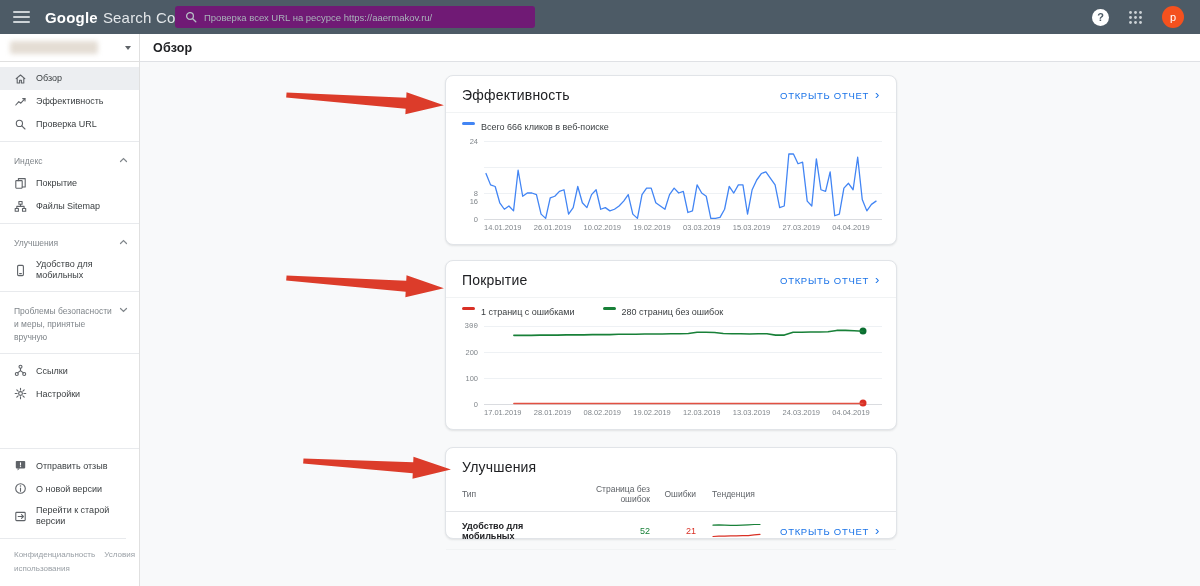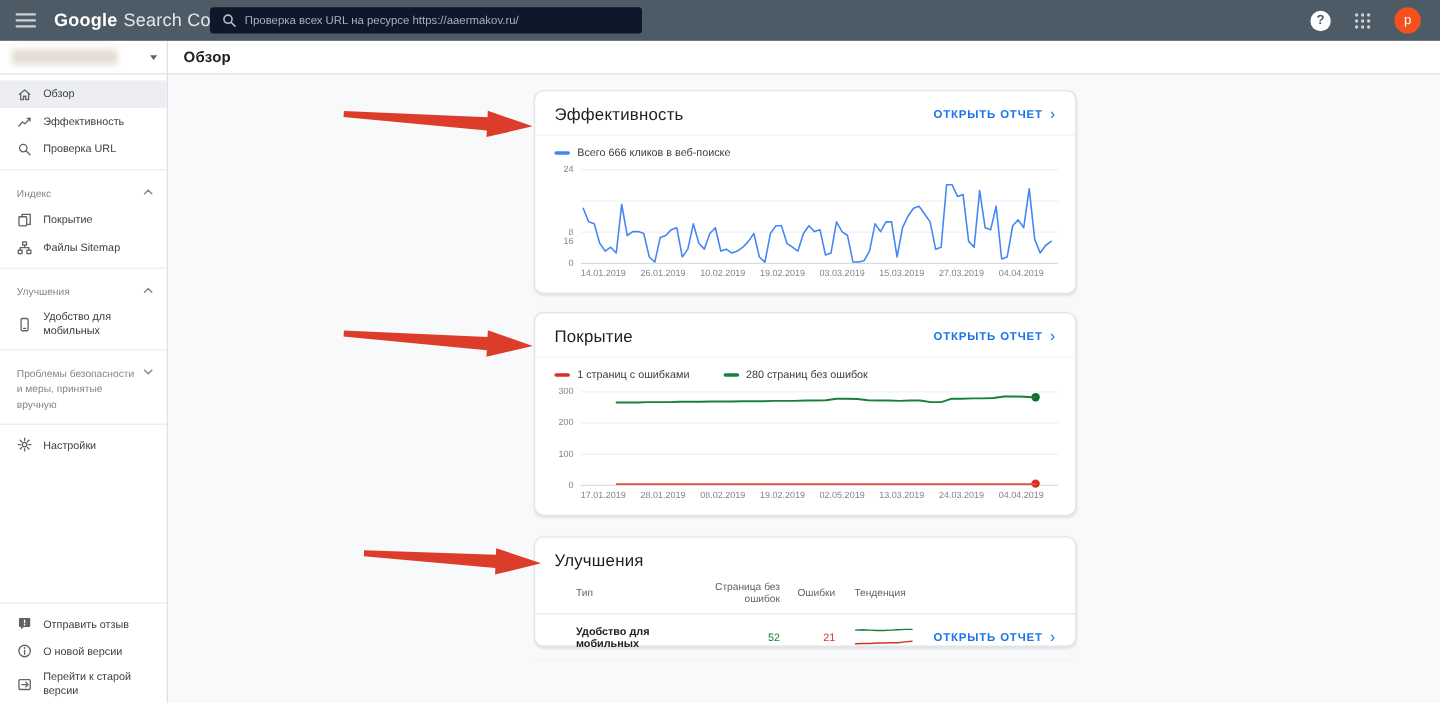--- a/index.html
+++ b/index.html
@@ -9,21 +9,21 @@
     font-family:"Liberation Sans","DejaVu Sans",sans-serif;
     background:#f8f9fa; color:#202124;
   }
   
   .app-header{position:absolute;top:0;left:0;right:0;height:34px;background:#4d5b66;display:flex;align-items:center;z-index:30;}
   .burger{width:17px;margin-left:13px;cursor:pointer;}
   .burger i{display:block;height:2px;background:#cdd3d7;margin:3px 0;border-radius:1px;}
   .logo{margin-left:15px;font-size:15px;color:#fff;white-space:nowrap;letter-spacing:.2px;}
   .logo .lg{font-weight:bold;}
   .logo .lp{color:#e3e7ea;font-weight:normal;margin-left:5px;}
-  .searchbox{position:absolute;left:175px;top:6px;width:360px;height:22px;background:#0f172a;border-radius:3px;display:flex;align-items:center;}
+  .searchbox{position:absolute;left:175px;top:6px;width:360px;height:22px;background:#701a75;border-radius:3px;display:flex;align-items:center;}
   .searchbox .s-ic{margin:0 7px 0 10px;display:flex;}
   .searchbox input{flex:1;background:transparent;border:none;outline:none;color:#cfd6da;font-size:9.5px;padding:0 8px 0 0;font-family:inherit;}
   .searchbox input::placeholder{color:#a9b3ba;}
   .hright{margin-left:auto;display:flex;align-items:center;gap:19px;margin-right:16px;}
   .help{width:17px;height:17px;border-radius:50%;background:#fff;color:#4d5b66;font-size:11px;font-weight:bold;display:flex;align-items:center;justify-content:center;cursor:pointer;}
   .apps{display:flex;cursor:pointer;}
   .avatar{width:22px;height:22px;border-radius:50%;background:#F4511E;color:#fff;font-size:11px;display:flex;align-items:center;justify-content:center;cursor:pointer;}
   
   .property{position:absolute;top:34px;left:0;width:140px;height:28px;background:#fff;border-bottom:1px solid #e0e0e0;border-right:1px solid #e0e0e0;display:flex;align-items:center;padding:0 8px 0 10px;cursor:pointer;z-index:20;}
   .blurname{width:88px;height:13px;background:#e4ddd4;border-radius:2px;filter:blur(2.5px);}
@@ -43,38 +43,38 @@
   .sb-links span{margin-right:9px;cursor:pointer;}
   
   .main{position:absolute;left:140px;top:62px;right:0;bottom:0;background:#f8f9fa;}
   .card{position:absolute;left:305px;width:452px;background:#fff;border:1px solid #e1e4e8;border-radius:8px;box-shadow:0 1px 2px rgba(60,64,67,.12);}
   #card-perf{top:13px;height:170px;}
   #card-cov{top:198px;height:170px;}
   #card-enh{top:385px;height:92px;}
   .card-h{display:flex;justify-content:space-between;align-items:center;padding:11px 16px 9px;border-bottom:1px solid #f1f3f4;}
   .card-h.nob{border-bottom:none;padding-bottom:5px;}
   .card-h h2{margin:0;font-size:14px;font-weight:normal;color:#202124;letter-spacing:.2px;}
-  .report{display:flex;align-items:center;color:#1a73e8;font-size:9.5px;font-weight:bold;letter-spacing:.7px;cursor:pointer;white-space:nowrap;}
+  .report{display:flex;align-items:center;color:#1a73e8;font-size:9.5px;font-weight:normal;letter-spacing:.7px;cursor:pointer;white-space:nowrap;}
   .report::after{content:"›";font-size:13px;font-weight:normal;margin-left:6px;line-height:0;}
   .legend{display:flex;gap:28px;padding:9px 16px 2px;font-size:9px;color:#3c4043;}
-  .lg-item{display:flex;align-items:center;gap:6px;}
+  .lg-item{display:flex;gap:6px;}
   .lg-dash{width:13px;height:3px;border-radius:1.5px;}
   .chart{padding:7px 14px 0 14px;}
   .plot{position:relative;height:78px;margin-left:24px;}
   .grid{position:absolute;left:0;right:0;height:1px;background:#eef1f4;}
   .grid.base{background:#dadce0;}
   .ylab{position:absolute;left:-26px;width:20px;text-align:right;font-size:7.5px;color:#80868b;transform:translateY(-50%);}
   .plot svg{position:absolute;left:0;top:0;width:100%;height:100%;overflow:visible;}
   .dot{position:absolute;width:7px;height:7px;border-radius:50%;transform:translate(-50%,-50%);}
   .xlabels{display:flex;margin-left:24px;padding-top:4px;}
   .xlabels span{flex:1;font-size:7.5px;color:#80868b;}
   
   .thead{display:flex;align-items:center;padding:4px 16px 7px;font-size:8.5px;color:#5f6368;border-bottom:1px solid #e3e5e8;}
   .trow{display:flex;align-items:center;padding:9px 16px 8px;font-size:9px;border-bottom:1px solid #f1f3f4;}
-  .col-type{flex:1;margin-left:18px;}
+  .col-type{flex:1;}
   .trow .col-type{font-weight:bold;color:#202124;}
   .col-valid{width:84px;text-align:right;}
   .col-err{width:46px;text-align:right;}
   .col-trend{width:80px;padding-left:16px;}
   .col-link{width:104px;display:flex;justify-content:flex-end;}
   .v-green{color:#188038;}
   .v-red{color:#d93025;}
   
   .arrow{position:absolute;transform-origin:0 50%;z-index:5;}
   #arrow1{left:146px;top:22px;transform:rotate(3deg);}
@@ -204,20 +204,31 @@
       <div class="sb-section">
         <span class="lbl">Проблемы безопасности и меры, принятые вручную</span>
         <span><svg width="9" height="6" viewBox="0 0 9 6" fill="none" stroke="#80868b" stroke-width="1.2" stroke-linecap="round">
             <polyline points="1.5,1.5 4.5,4.5 7.5,1.5"></polyline>
           </svg></span>
       </div>
       <div class="sb-div"></div>
       <div class="sb-item">
         <span class="ic">
           <svg width="13" height="13" viewBox="0 0 13 13" fill="none" stroke="#5f6368" stroke-width="1.1" stroke-linecap="round" stroke-linejoin="round">
+            <circle cx="6.5" cy="2.8" r="1.5"></circle>
+            <circle cx="2.8" cy="10" r="1.5"></circle>
+            <circle cx="10.2" cy="10" r="1.5"></circle>
+            <path d="M6.5 4.3 V6.6 M6.5 6.6 L3.6 8.9 M6.5 6.6 L9.4 8.9"></path>
+          </svg>
+        </span>
+        <span>Ссылки</span>
+      </div>
+      <div class="sb-item">
+        <span class="ic">
+          <svg width="13" height="13" viewBox="0 0 13 13" fill="none" stroke="#5f6368" stroke-width="1.1" stroke-linecap="round" stroke-linejoin="round">
             <circle cx="6.5" cy="6.5" r="1.9"></circle>
             <path d="M6.5 1.2v1.9M6.5 9.9v1.9M1.2 6.5h1.9M9.9 6.5h1.9M2.8 2.8l1.3 1.3M8.9 8.9l1.3 1.3M10.2 2.8 8.9 4.1M4.1 8.9 2.8 10.2"></path>
           </svg>
         </span>
         <span>Настройки</span>
       </div>
     </div>
   <div class="sb-footer">
     <div class="sb-div"></div>
     <div id="sidebar-footer-items">
@@ -245,20 +256,21 @@
         <div class="sb-item">
           <span class="ic">
             <svg width="13" height="13" viewBox="0 0 13 13" fill="none" stroke="#5f6368" stroke-width="1.1" stroke-linecap="round" stroke-linejoin="round">
               <rect x="1.8" y="2.4" width="9.4" height="8.2" rx="0.8"></rect>
               <path d="M4.2 6.5 H9.4 M7.5 4.6 L9.4 6.5 L7.5 8.4"></path>
             </svg>
           </span>
           <span>Перейти к старой версии</span>
         </div>
       </div>
+    <div class="sb-links" id="sidebar-links"><span>Конфиденциальность</span><span>Условия использования</span></div>
   </div>
 </nav>
 
 <main class="main">
 
   <section class="card" id="card-perf">
     <div class="card-h">
       <h2>Эффективность</h2>
       <span class="report">ОТКРЫТЬ ОТЧЕТ</span>
     </div>
@@ -306,40 +318,40 @@
           <span>1 страниц с ошибками</span>
         </div>
         <div class="lg-item">
           <span class="lg-dash" style="background: rgb(24, 128, 56);"></span>
           <span>280 страниц без ошибок</span>
         </div>
       </div>
     <div class="chart">
       <div class="plot" id="cov-plot">
           <div class="grid" style="top: 0%;"></div>
-          <span class="ylab" style="top: 0%;">300</span>
+          <span class="ylab" style="top: 0%; font-family: Liberation Mono, monospace;">300</span>
           <div class="grid" style="top: 33.3333%;"></div>
           <span class="ylab" style="top: 33.3333%;">200</span>
           <div class="grid" style="top: 66.6667%;"></div>
           <span class="ylab" style="top: 66.6667%;">100</span>
           <div class="grid base" style="top: 100%;"></div>
           <span class="ylab" style="top: 100%;">0</span>
           <span class="dot" style="left: 95.2%; top: 99%; background: rgb(217, 48, 37);"></span>
           <span class="dot" style="left: 95.2%; top: 6.66667%; background: rgb(11, 110, 49);"></span>
           <svg viewBox="0 0 100 100" preserveAspectRatio="none">
             <polyline points="7.50,99.20 9.69,99.20 11.88,99.20 14.08,99.20 16.27,99.20 18.46,99.20 20.65,99.20 22.85,99.20 25.04,99.20 27.23,99.20 29.42,99.20 31.62,99.20 33.81,99.20 36.00,99.20 38.19,99.20 40.39,99.20 42.58,99.20 44.77,99.20 46.96,99.20 49.16,99.20 51.35,99.20 53.54,99.20 55.73,99.20 57.93,99.20 60.12,99.20 62.31,99.20 64.50,99.20 66.70,99.20 68.89,99.20 71.08,99.20 73.27,99.20 75.47,99.20 77.66,99.20 79.85,99.20 82.04,99.20 84.24,99.20 86.43,99.20 88.62,99.20 90.81,99.20 93.01,99.20 95.20,99.20" fill="none" stroke="#e25142" stroke-width="1.5" vector-effect="non-scaling-stroke" stroke-linejoin="round" stroke-linecap="round"></polyline>
             <polyline points="7.50,12.00 9.69,12.00 11.88,12.00 14.08,11.67 16.27,11.67 18.46,11.67 20.65,11.33 22.85,11.33 25.04,11.33 27.23,11.00 29.42,11.00 31.62,11.00 33.81,10.67 36.00,10.67 38.19,10.67 40.39,10.33 42.58,10.33 44.77,10.33 46.96,10.00 49.16,10.00 51.35,9.67 53.54,8.00 55.73,8.00 57.93,8.33 60.12,9.67 62.31,10.00 64.50,10.00 66.70,10.33 68.89,10.00 71.08,10.00 73.27,11.67 75.47,11.67 77.66,8.00 79.85,8.00 82.04,7.67 84.24,7.67 86.43,7.33 88.62,5.67 90.81,5.67 93.01,6.00 95.20,6.67" fill="none" stroke="#188038" stroke-width="1.6" vector-effect="non-scaling-stroke" stroke-linejoin="round" stroke-linecap="round"></polyline>
           </svg>
         </div>
       <div class="xlabels" id="cov-xlabels">
           <span>17.01.2019</span>
           <span>28.01.2019</span>
           <span>08.02.2019</span>
           <span>19.02.2019</span>
-          <span>02.05.2019</span>
+          <span>12.03.2019</span>
           <span>13.03.2019</span>
           <span>24.03.2019</span>
           <span>04.04.2019</span>
         </div>
     </div>
   </section>
 
   <section class="card" id="card-enh">
     <div class="card-h nob">
       <h2>Улучшения</h2>

